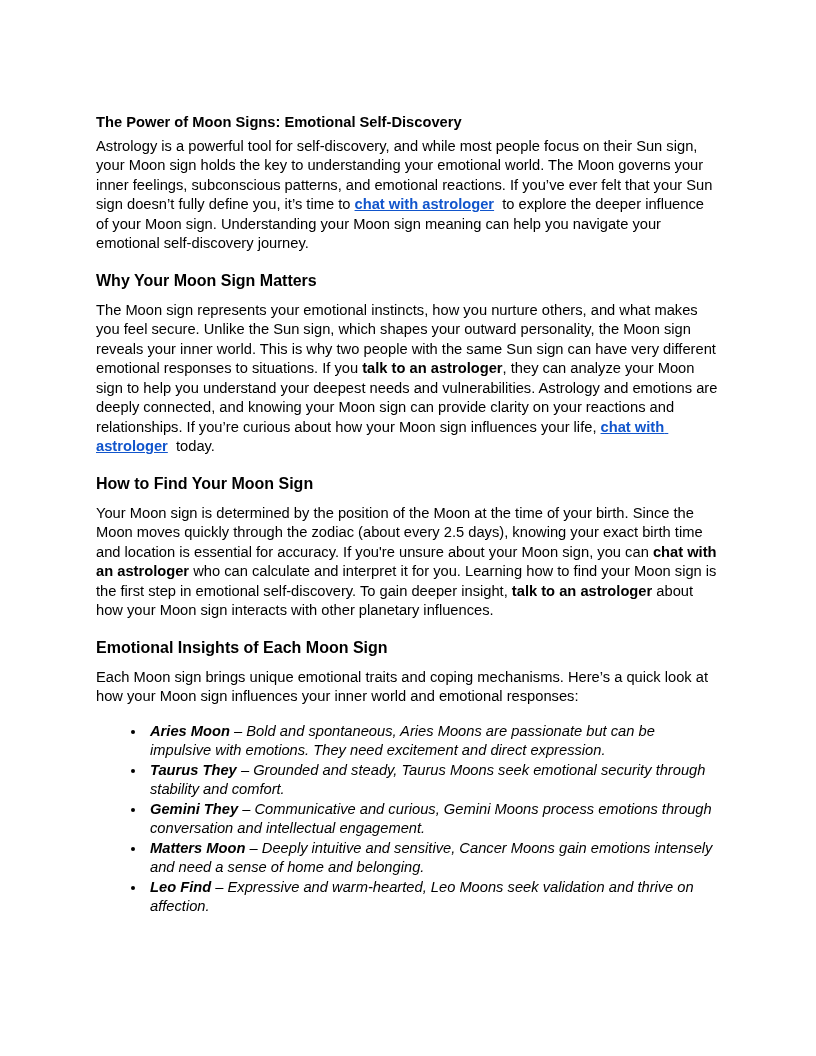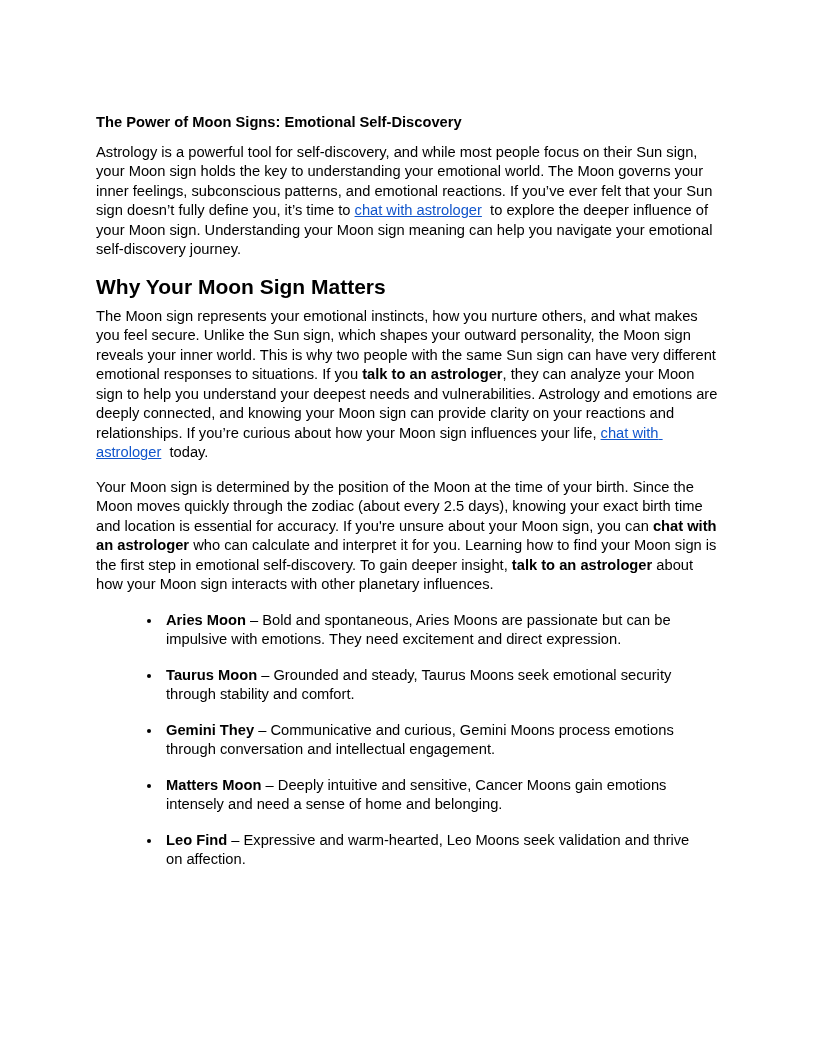--- a/index.html
+++ b/index.html
@@ -18,66 +18,70 @@
     overflow: hidden;
     font-family: "Liberation Sans", "DejaVu Sans", sans-serif;
     font-size: 14.7px;
     line-height: 19.5px;
     color: #000000;
   }
   .doc-content {
     width: 624px;
   }
   .doc-title {
-    margin: 0 0 10px 0;
+    margin: 0 0 4px 0;
     font-weight: 700;
     white-space: pre-wrap;
   }
   .doc-para {
     margin: 0 0 15px 0;
     white-space: pre-wrap;
   }
   .doc-h2 {
     margin: 10px 0 8px 0;
-    font-size: 21px;
+    font-size: 16px;
     line-height: 24px;
     font-weight: 700;
     color: #000000;
   }
   .doc-list {
     margin: 2px 0 0 0;
     padding: 0 0 0 50px;
     list-style: disc outside;
   }
   .doc-list li {
-    margin: 16px;
+    margin: 0;
     padding-left: 4px;
     white-space: pre-wrap;
+    font-style: italic;
   }
   .bold {
     font-weight: 700;
   }
   .doc-link {
     color: #1155cc;
-    font-weight: 400;
+    font-weight: 700;
     text-decoration: underline;
     cursor: pointer;
   }
 </style>
 </head>
 <body>
 
 <div class="page">
   <div class="doc-content">
       <p class="doc-title"><span class="bold">The Power of Moon Signs: Emotional Self-Discovery</span></p>
       <p class="doc-para"><span>Astrology is a powerful tool for self-discovery, and while most people focus on their Sun sign, your Moon sign holds the key to understanding your emotional world. The Moon governs your inner feelings, subconscious patterns, and emotional reactions. If you’ve ever felt that your Sun sign doesn’t fully define you, it’s time to </span><a class="doc-link" href="#">chat with astrologer</a><span>  to explore the deeper influence of your Moon sign. Understanding your Moon sign meaning can help you navigate your emotional self-discovery journey.</span></p>
       <h2 class="doc-h2">Why Your Moon Sign Matters</h2>
       <p class="doc-para"><span>The Moon sign represents your emotional instincts, how you nurture others, and what makes you feel secure. Unlike the Sun sign, which shapes your outward personality, the Moon sign reveals your inner world. This is why two people with the same Sun sign can have very different emotional responses to situations. If you </span><span class="bold">talk to an astrologer</span><span>, they can analyze your Moon sign to help you understand your deepest needs and vulnerabilities. Astrology and emotions are deeply connected, and knowing your Moon sign can provide clarity on your reactions and relationships. If you’re curious about how your Moon sign influences your life, </span><a class="doc-link" href="#">chat with astrologer</a><span>  today.</span></p>
+      <h2 class="doc-h2">How to Find Your Moon Sign</h2>
       <p class="doc-para"><span>Your Moon sign is determined by the position of the Moon at the time of your birth. Since the Moon moves quickly through the zodiac (about every 2.5 days), knowing your exact birth time and location is essential for accuracy. If you're unsure about your Moon sign, you can </span><span class="bold">chat with an astrologer</span><span> who can calculate and interpret it for you. Learning how to find your Moon sign is the first step in emotional self-discovery. To gain deeper insight, </span><span class="bold">talk to an astrologer</span><span> about how your Moon sign interacts with other planetary influences.</span></p>
+      <h2 class="doc-h2">Emotional Insights of Each Moon Sign</h2>
+      <p class="doc-para"><span>Each Moon sign brings unique emotional traits and coping mechanisms. Here’s a quick look at how your Moon sign influences your inner world and emotional responses:</span></p>
       <ul class="doc-list">
         <li><span class="bold">Aries Moon</span><span> – Bold and spontaneous, Aries Moons are passionate but can be impulsive with emotions. They need excitement and direct expression.</span></li>
-        <li><span class="bold">Taurus Moon</span><span> – Grounded and steady, Taurus Moons seek emotional security through stability and comfort.</span></li>
+        <li><span class="bold">Taurus They</span><span> – Grounded and steady, Taurus Moons seek emotional security through stability and comfort.</span></li>
         <li><span class="bold">Gemini They</span><span> – Communicative and curious, Gemini Moons process emotions through conversation and intellectual engagement.</span></li>
         <li><span class="bold">Matters Moon</span><span> – Deeply intuitive and sensitive, Cancer Moons gain emotions intensely and need a sense of home and belonging.</span></li>
         <li><span class="bold">Leo Find</span><span> – Expressive and warm-hearted, Leo Moons seek validation and thrive on affection.</span></li>
       </ul>
     </div>
 </div>
 
 </body></html>

